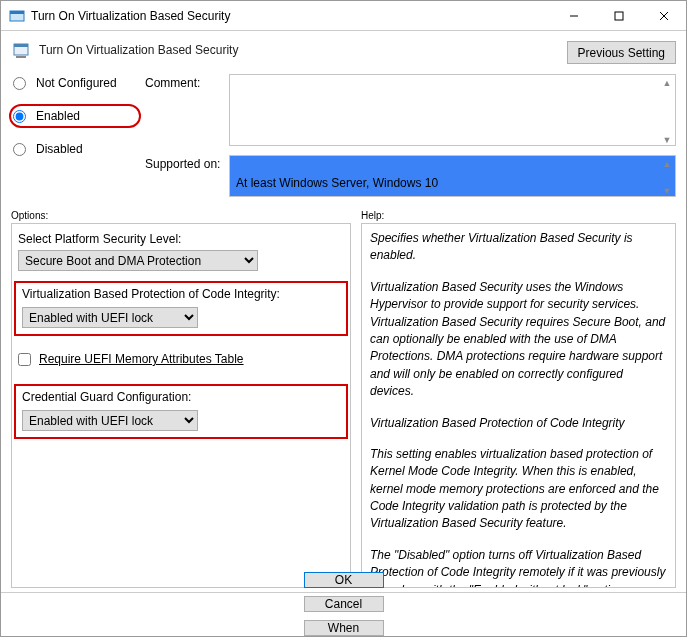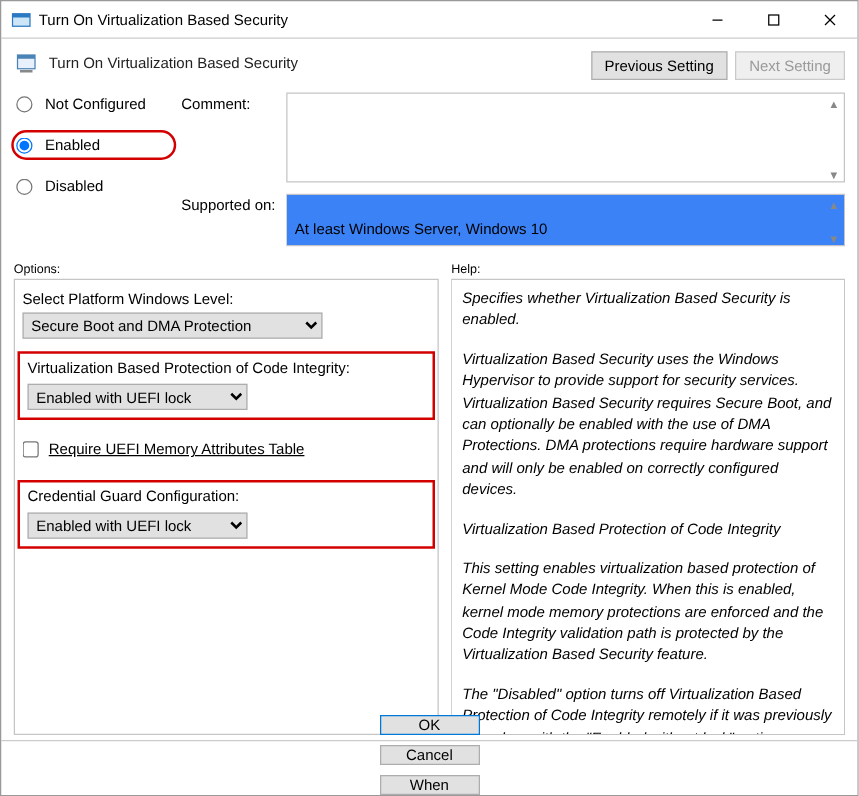--- a/index.html
+++ b/index.html
@@ -83,21 +83,20 @@
       <span class="icon">
         <svg width="18" height="18" viewBox="0 0 18 18">
             <rect x="2" y="2" width="14" height="11" fill="#e8f1fb" stroke="#4a83b6"></rect>
             <rect x="2" y="2" width="14" height="3" fill="#4a83b6"></rect>
             <rect x="4" y="14" width="10" height="2" fill="#888"></rect>
           </svg>
       </span>
       <span class="label">Turn On Virtualization Based Security</span>
       <div class="navbtns">
         <button class="btn">Previous Setting</button>
-        <button class="btn" disabled="">Next Setting</button>
       </div>
     </div>
 
     <div class="topgrid">
       <div class="radios" style="grid-row:1 / span 2;">
         <label class="radio-line">
           <input type="radio" name="st" style="">
             <span>Not Configured</span>
         </label>
         <span class="hlt">
@@ -126,21 +125,21 @@
             <span class="arrow">▲</span>
             <span class="arrow">▼</span>
           </div>
       </div>
     </div>
 
     <div class="mainrow">
       <div class="colwrap">
         <div class="sectionlabel">Options:</div>
         <div class="optbox panes">
-          <div>Select Platform Windows Level:</div>
+          <div>Select Platform Security Level:</div>
           <select class="combo combo-wide">
             <option>Secure Boot and DMA Protection</option>
           </select>
 
           <div class="redbox" style="margin-top:6px;">
             <div class="lbl">Virtualization Based Protection of Code Integrity:</div>
             <select class="combo combo-med">
               <option>Enabled with UEFI lock</option>
             </select>
           </div>

